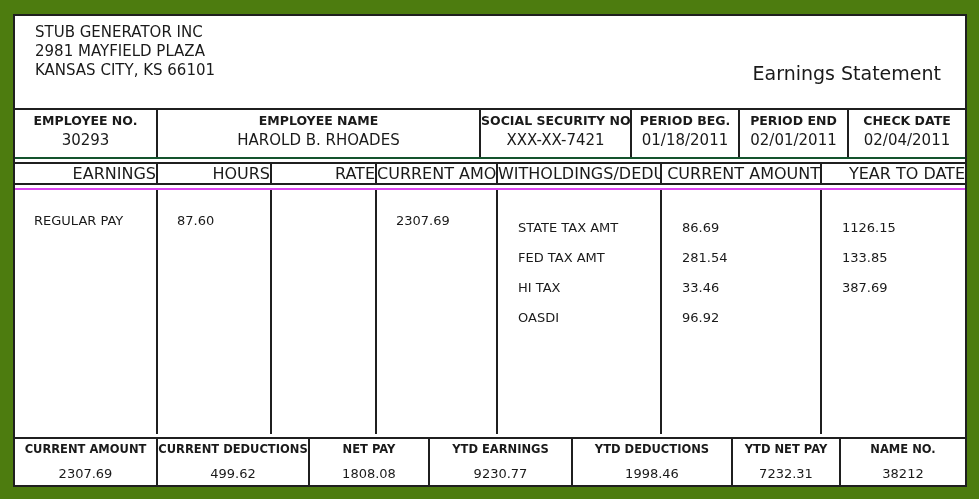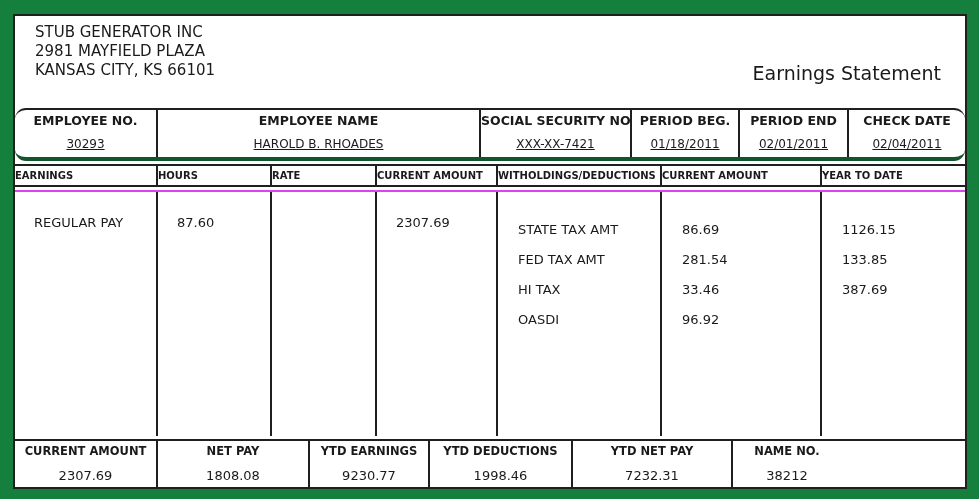--- a/index.html
+++ b/index.html
@@ -6,21 +6,21 @@
     margin: 0;
     padding: 0;
     background: #ffffff;
     font-family: "DejaVu Sans", "Liberation Sans", sans-serif;
     color: #1a1a1a;
   }
   .canvas {
     position: relative;
     width: 979px;
     height: 499px;
-    background: #15803d;
+    background: #4d7c0f;
     overflow: hidden;
   }
   .sheet {
     position: absolute;
     left: 13px;
     top: 14px;
     width: 950px;
     border: 2px solid #1f1f1f;
     background: #ffffff;
   }
@@ -40,59 +40,57 @@
     right: 24px;
     top: 46px;
     font-size: 19px;
     white-space: nowrap;
   }
   
   .employee-band {
     display: grid;
     grid-template-columns: 143px 323px 151px 108px 109px 1fr;
     border-top: 2px solid #1f1f1f;
-    border-bottom: 4px solid #14532d;
+    border-bottom: 2px solid #14532d;
     height: 47px;
-    border-radius: 11px;
   }
   .employee-band .cell {
     border-right: 2px solid #1f1f1f;
     text-align: center;
     box-sizing: border-box;
     padding-top: 3px;
   }
   .employee-band .cell:last-child { border-right: none; }
   .fld-label {
     font-size: 12.5px;
     font-weight: 700;
     line-height: 12px;
     padding-top: 2px;
     white-space: nowrap;
   }
   .fld-value {
-    font-size: 12px;
-    margin-top: 10px;
-    white-space: nowrap;
-    text-decoration: underline;
+    font-size: 15px;
+    margin-top: 4px;
+    white-space: nowrap;
   }
   
   .table-header-band {
     display: grid;
     grid-template-columns: 143px 114px 105px 121px 164px 160px 1fr;
     margin-top: 3px;
     border-top: 2px solid #1f1f1f;
     border-bottom: 2px solid #1f1f1f;
     height: 19px;
   }
   .table-header-band .hcell {
     border-right: 2px solid #1f1f1f;
     box-sizing: border-box;
-    text-align: left;
-    font-size: 10px;
-    font-weight: 700;
+    text-align: right;
+    font-size: 16px;
+    font-weight: 400;
     line-height: 19px;
     white-space: nowrap;
     overflow: hidden;
   }
   .table-header-band .hcell:last-child { border-right: none; }
   
   .body-band {
     display: grid;
     grid-template-columns: 143px 114px 105px 121px 164px 160px 1fr;
     margin-top: 3px;
@@ -234,20 +232,24 @@
         </div>
       </div>
     </div>
 
     <div class="summary-band">
       <div class="scell">
         <div class="sum-label">CURRENT AMOUNT</div>
         <div class="sum-value">2307.69</div>
       </div>
       <div class="scell">
+        <div class="sum-label">CURRENT DEDUCTIONS</div>
+        <div class="sum-value">499.62</div>
+      </div>
+      <div class="scell">
         <div class="sum-label">NET PAY</div>
         <div class="sum-value">1808.08</div>
       </div>
       <div class="scell">
         <div class="sum-label">YTD EARNINGS</div>
         <div class="sum-value">9230.77</div>
       </div>
       <div class="scell">
         <div class="sum-label">YTD DEDUCTIONS</div>
         <div class="sum-value">1998.46</div>

